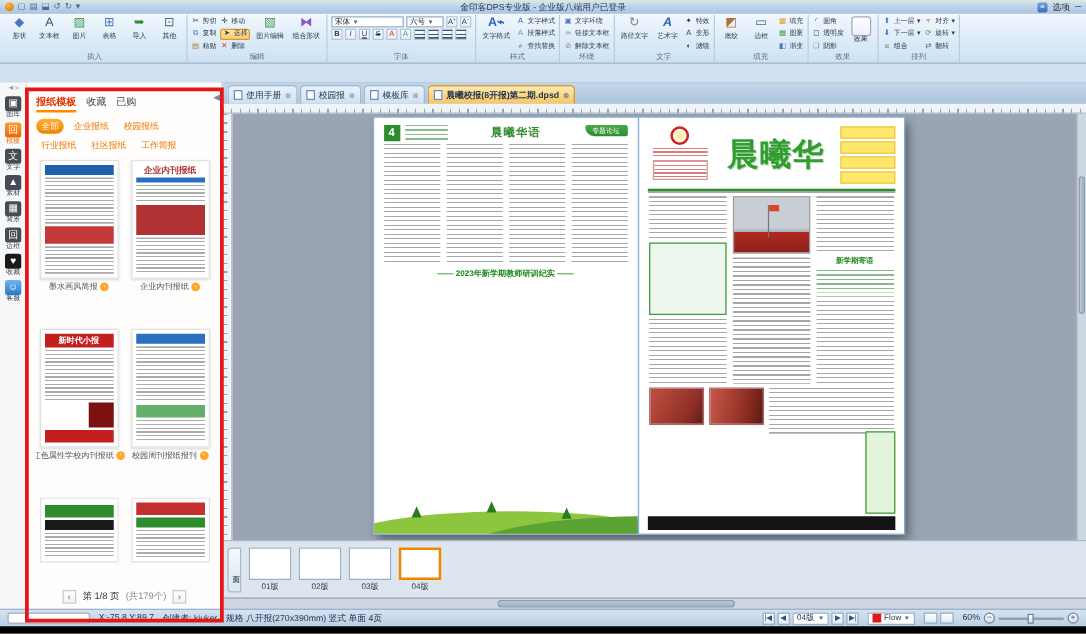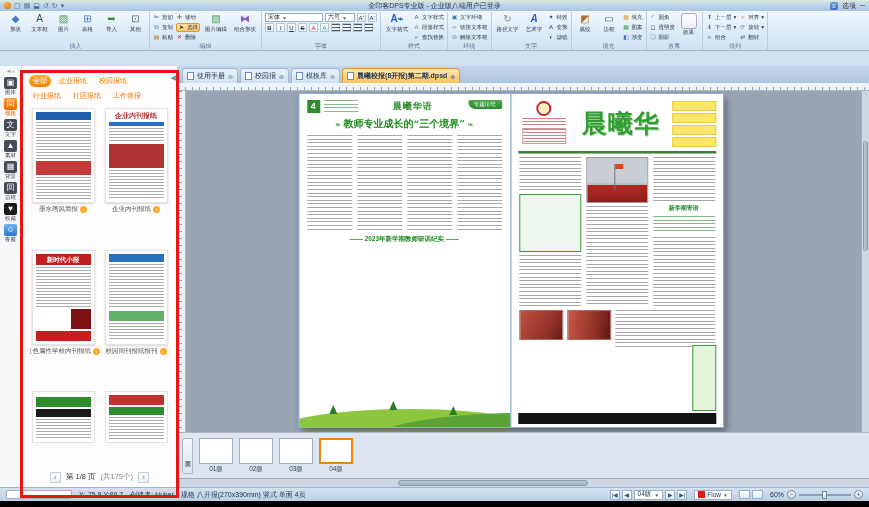--- a/index.html
+++ b/index.html
@@ -492,20 +492,25 @@
           <span>收藏</span>
         </div>
       <div class="ritem svc">
           <span class="ric">☺</span>
           <span>客服</span>
         </div>
     </div>
 
     <div class="panel">
       <span class="collapse">◀</span>
+      <div class="ptabs">
+        <span class="ptab on">报纸模板</span>
+        <span class="ptab">收藏</span>
+        <span class="ptab">已购</span>
+      </div>
       <div class="pills">
         <span class="pill on">全部</span>
         <span class="pill">企业报纸</span>
         <span class="pill">校园报纸</span>
         <span class="pill">行业报纸</span>
         <span class="pill">社区报纸</span>
         <span class="pill">工作简报</span>
       </div>
       <div class="tgrid">
         <div class="titem">
@@ -611,21 +616,20 @@
         <div class="canvas">
           <div class="spread">
 
             <div class="page left">
               <div class="lp-head">
                 <div class="lp-badge">4</div>
                 <div class="lp-meta glines"></div>
                 <div class="lp-title">晨曦华语</div>
                 <div class="lp-corner">专题论坛</div>
               </div>
-              <div class="lp-headline"><span class="leaf">❧ </span><span>教师专业成长的“三个境界”</span><span class="leaf"> ❧</span></div>
               <div class="lp-cols">
                 <div class="c lines"></div>
                   <div class="c lines"></div>
                   <div class="c lines"></div>
                   <div class="c lines"></div>
               </div>
               <div class="lp-sub">—— 2023年新学期教师研训纪实 ——</div>
               <div class="lp-cols2">
                 <div class="c lines"></div>
                   <div class="c lines"></div>

